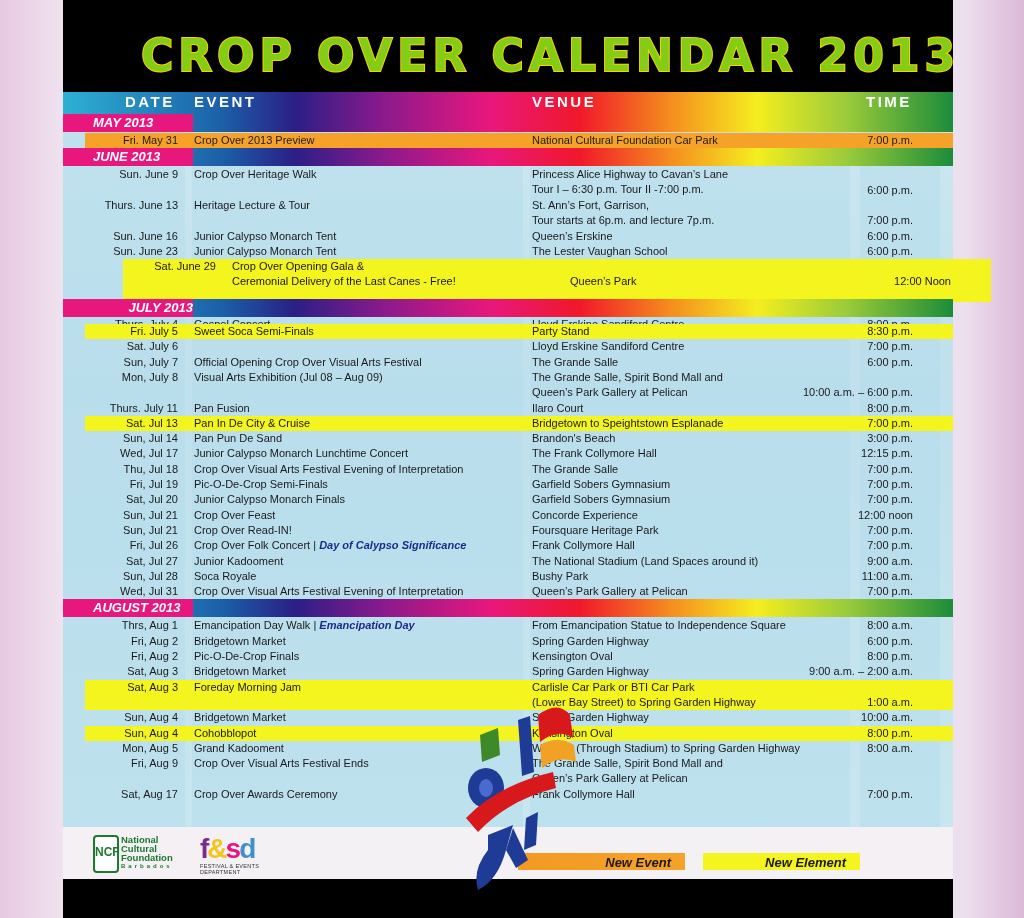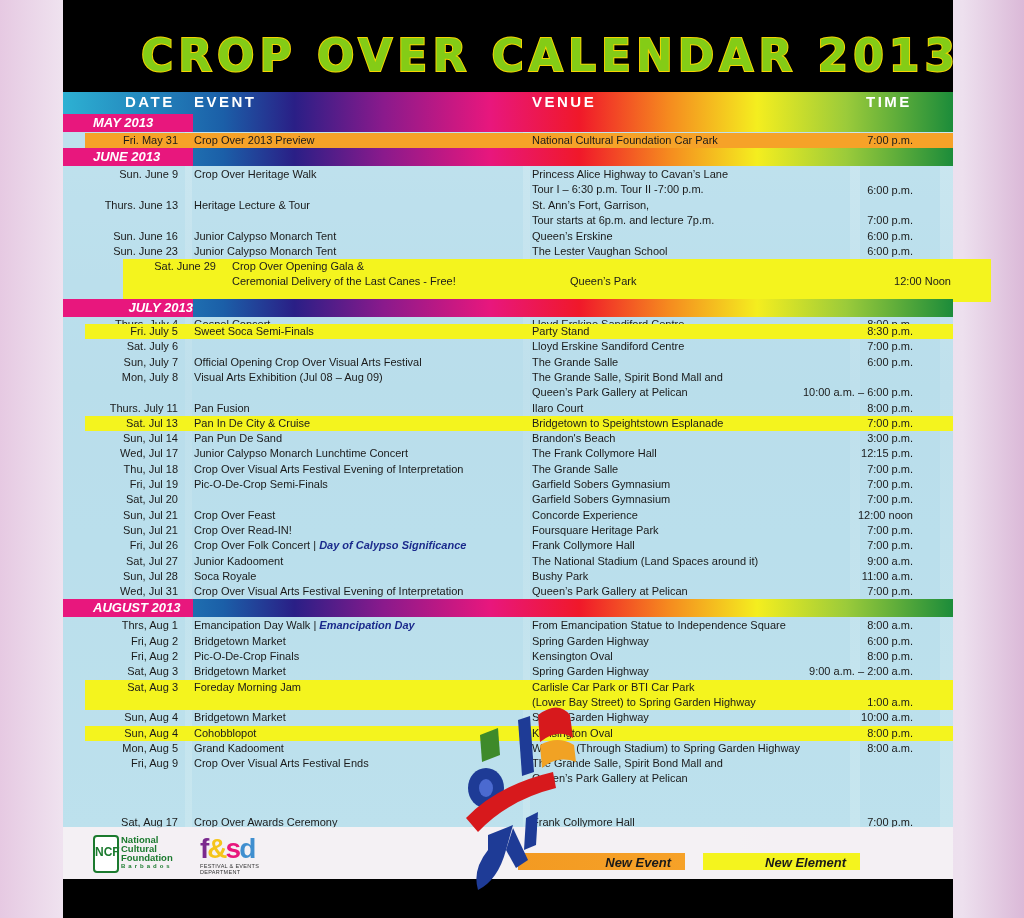--- a/index.html
+++ b/index.html
@@ -185,20 +185,21 @@
         <div class="row" style="top: 385px; height: 15.3px;">
           <div class="bar"></div>
           <span class="c-date">Fri, Jul 19</span>
           <span class="c-event"><span>Pic-O-De-Crop Semi-Finals</span></span>
           <span class="c-venue"><span>Garfield Sobers Gymnasium</span></span>
           <span class="c-time" style="top:0px">7:00 p.m.</span>
         </div>
         <div class="row" style="top: 400.3px; height: 15.3px;">
           <div class="bar"></div>
           <span class="c-date">Sat, Jul 20</span>
+          <span class="c-event"><span>Junior Calypso Monarch Finals</span></span>
           <span class="c-venue"><span>Garfield Sobers Gymnasium</span></span>
           <span class="c-time" style="top:0px">7:00 p.m.</span>
         </div>
         <div class="row" style="top: 415.6px; height: 15.3px;">
           <div class="bar"></div>
           <span class="c-date">Sun, Jul 21</span>
           <span class="c-event"><span>Crop Over Feast</span></span>
           <span class="c-venue"><span>Concorde Experience</span></span>
           <span class="c-time" style="top:0px">12:00 noon</span>
         </div>
@@ -296,21 +297,21 @@
           <span class="c-venue"><span>Warrens (Through Stadium) to Spring Garden Highway</span></span>
           <span class="c-time" style="top:0px">8:00 a.m.</span>
         </div>
         <div class="row" style="top: 664.1px; height: 30.6px;">
           <div class="bar"></div>
           <span class="c-date">Fri, Aug 9</span>
           <span class="c-event"><span>Crop Over Visual Arts Festival Ends</span></span>
           <span class="c-venue"><span>The Grande Salle, Spirit Bond Mall and</span><br><span>Queen’s Park Gallery at Pelican</span></span>
           <span class="c-time" style="top:15.3px"></span>
         </div>
-        <div class="row" style="top: 694.7px; height: 15.3px; margin-top: 28px;">
+        <div class="row" style="top: 694.7px; height: 15.3px;">
           <div class="bar"></div>
           <span class="c-date">Sat, Aug 17</span>
           <span class="c-event"><span>Crop Over Awards Ceremony</span></span>
           <span class="c-venue"><span>Frank Collymore Hall</span></span>
           <span class="c-time" style="top:0px">7:00 p.m.</span>
         </div>
       </div>
   </div>
 
   <div class="footer"></div>

